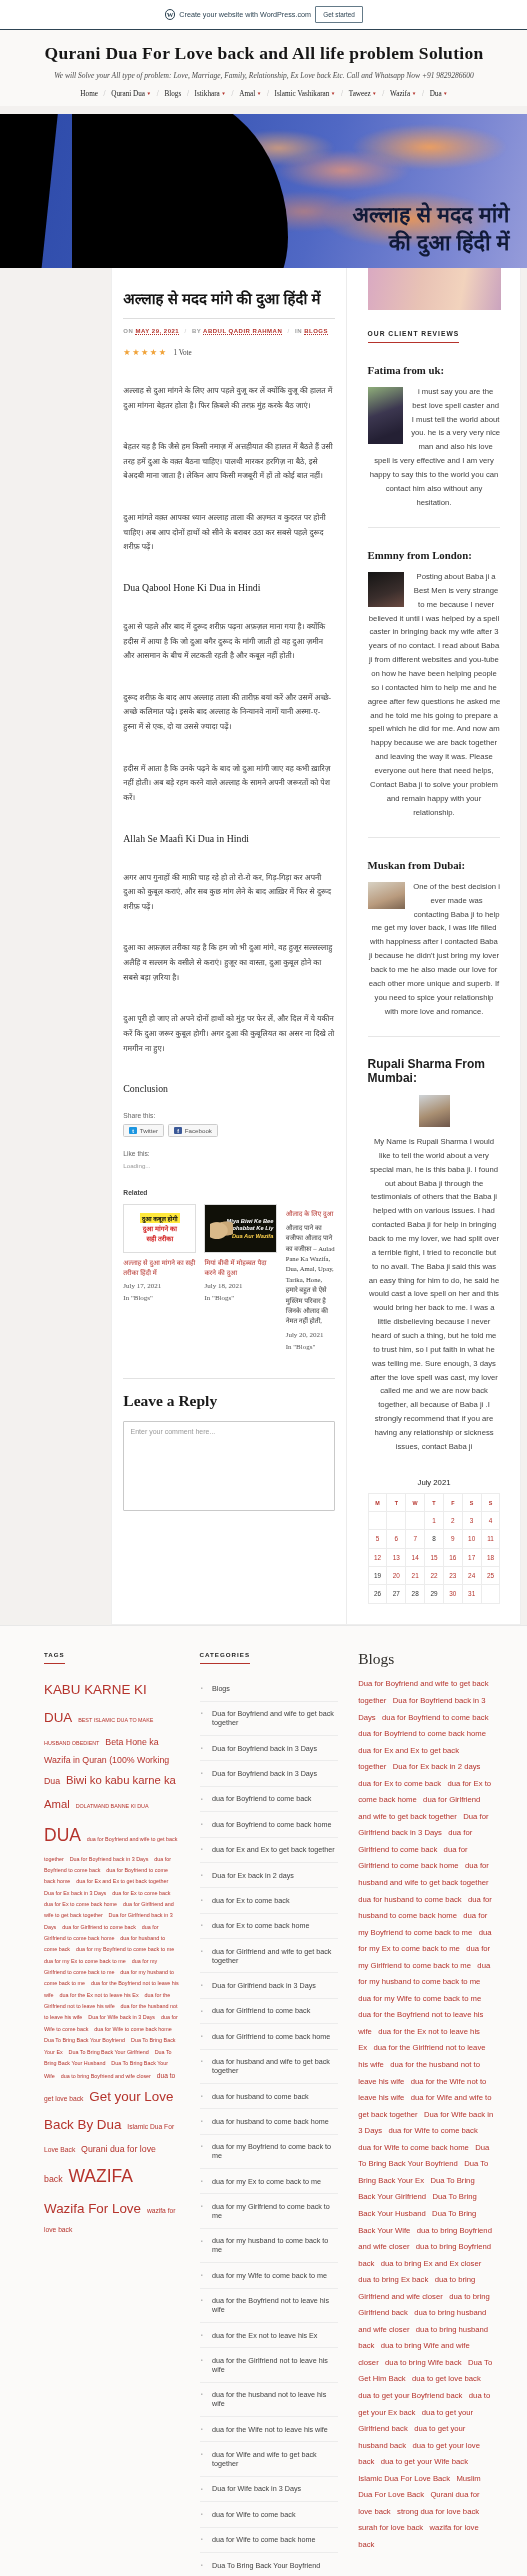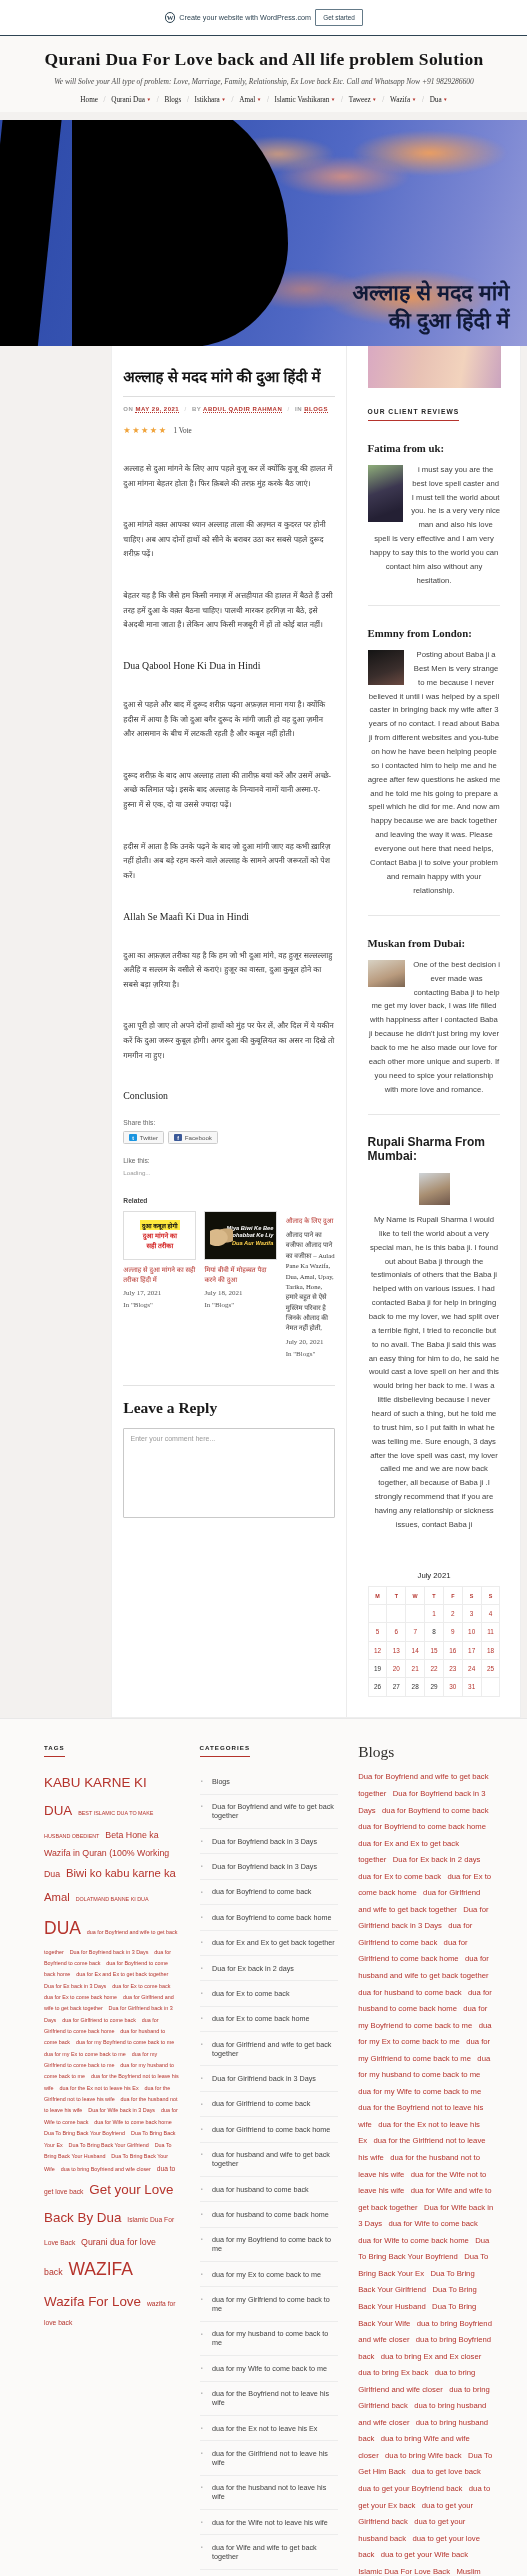--- a/index.html
+++ b/index.html
@@ -7,36 +7,36 @@
     --star:#f0a33a;
     --text:#333;
     --muted:#8a8a8a;
     --border:#e5e5e5;
   }
   *{box-sizing:border-box;margin:0;padding:0;}
   body{background:#f3f1ef;font-family:"Liberation Sans","DejaVu Sans",sans-serif;color:var(--text);}
   .page{width:528px;margin:0 auto;position:relative;background:#f3f1ef;}
 
   
-  .wp-banner{background:#fff;border-bottom:0.5px solid #2e4453;height:36px;display:flex;align-items:center;justify-content:center;gap:4px;}
+  .wp-banner{background:#fff;border-bottom:0.5px solid #2e4453;height:30px;display:flex;align-items:center;justify-content:center;gap:4px;}
   .wp-banner .wmark{width:10.3px;height:10.3px;border:0.8px solid #2e4453;border-radius:50%;display:inline-flex;align-items:center;justify-content:center;font-family:"Liberation Serif",serif;font-size:6.7px;color:#2e4453;font-weight:bold;}
   .wp-banner .btxt{font-size:7.2px;color:#2e4453;}
   .wp-banner .get-started{border:0.5px solid #647a88;background:#fff;color:#2e4453;font-size:6.4px;padding:3.6px 7.2px;border-radius:1px;cursor:pointer;}
 
   
   .site-header{background:#faf9f7;text-align:center;padding:13.4px 0 3.1px;}
   .site-title{font-family:"Liberation Serif",serif;font-weight:700;font-size:17.5px;color:#161616;letter-spacing:0.3px;}
   .site-tagline{font-family:"Liberation Serif",serif;font-style:italic;font-size:7.5px;color:#4a4a4a;margin-top:6.2px;}
   .site-nav{background:#faf9f7;padding:7.2px 0 8.2px;text-align:center;font-family:"Liberation Serif",serif;font-size:7.2px;}
   .site-nav .nav-item{color:#222;cursor:pointer;padding:0 2.1px;}
   .site-nav .sep{color:#b9b9b9;padding:0 3.6px;}
   .site-nav .caret{color:var(--red);font-size:4.6px;vertical-align:1px;margin-left:1.5px;}
 
   
-  .hero{position:relative;height:226px;margin-top:8.2px;overflow:hidden;
+  .hero{position:relative;height:154px;margin-top:8.2px;overflow:hidden;
     background:linear-gradient(105deg,#2c49a8 0%,#3a57b5 35%,#5068c4 60%,#7a86d2 85%,#969cda 100%);}
   .cloud{position:absolute;border-radius:50%;filter:blur(1px);}
   .c1{width:155px;height:46px;right:20.6px;top:9.3px;background:radial-gradient(closest-side,rgba(242,160,92,.95),rgba(242,160,92,0));}
   .c2{width:134px;height:41px;right:118px;top:36px;background:radial-gradient(closest-side,rgba(233,150,120,.8),rgba(233,150,120,0));}
   .c3{width:113px;height:36px;left:222px;top:15.5px;background:radial-gradient(closest-side,rgba(240,170,110,.75),rgba(240,170,110,0));}
   .c4{width:175px;height:57px;right:31px;bottom:20.6px;background:radial-gradient(closest-side,rgba(238,152,84,.9),rgba(238,152,84,0));}
   .c5{width:124px;height:41px;left:242px;bottom:36px;background:radial-gradient(closest-side,rgba(230,140,100,.6),rgba(230,140,100,0));}
   .sil-left{position:absolute;left:0;top:0;width:59px;height:100%;background:#000;transform:skewX(-6deg) translateX(-9.3px);}
   .sil-head{position:absolute;left:72px;top:-20.6px;width:216px;height:247px;background:#000;border-radius:0 52% 46% 0 / 0 58% 42% 0;}
   .hero-text{position:absolute;right:18.5px;bottom:11.3px;text-align:right;font-weight:700;color:#111a38;font-size:21.6px;line-height:1.3;}
@@ -87,21 +87,21 @@
   .review{margin-top:20.6px;padding-bottom:17.5px;border-bottom:0.5px solid #e6e6e6;}
   .review:last-of-type{border-bottom:none;}
   .review-name{font-family:"Liberation Serif",serif;font-weight:700;font-size:10.8px;color:#1d1d1d;margin-bottom:9.3px;}
   .review-name.sans{font-family:"Liberation Sans",sans-serif;font-size:12px;}
   .review-photo{float:left;margin:2.1px 8.2px 4.1px 0;}
   .ph1{width:35px;height:57px;background:linear-gradient(160deg,#8fae7a 0%,#3c3750 45%,#242034 80%);}
   .ph2{width:36px;height:35px;background:linear-gradient(160deg,#141414 0%,#3a2e2c 60%,#6b4a41 100%);}
   .ph3{width:37px;height:27px;background:linear-gradient(160deg,#d8d2c4 0%,#b99b7e 60%,#7c6551 100%);}
   .ph4{float:none;display:block;margin:0 auto 8.2px;width:31px;height:32px;background:linear-gradient(160deg,#cfd4d8 0%,#a98f72 55%,#6e564a 100%);}
   .review-text{font-size:7.7px;line-height:1.8;color:#3f3f3f;text-align:center;}
-  .cal{margin-top:22px;}
+  .cal{margin-top:7px;}
   .cal-caption{text-align:center;font-size:7.7px;color:#222;margin-bottom:6.2px;}
   table.calendar{width:100%;border-collapse:collapse;}
   table.calendar th{border:0.5px solid #ececec;color:var(--red);font-size:5.4px;padding:5.2px 0;font-weight:700;}
   table.calendar td{border:0.5px solid #ececec;text-align:center;font-size:6.4px;padding:5.2px 0;color:#333;}
   table.calendar td a{color:var(--red);text-decoration:none;cursor:pointer;}
 
   
   .footer{background:#fbfaf9;border-top:0.5px solid #e8e8e8;display:flex;padding:24px 0 41px 44px;}
   .fcol-tags{width:135px;}
   .fcol-cats{width:138px;margin-left:20.6px;}
@@ -161,31 +161,32 @@
         <span>IN</span>
         <a>BLOGS</a>
       </div>
       <div class="rating">
         <span class="stars">★★★★★</span>
         <span>1 Vote</span>
       </div>
 
       <div id="body-1">
           <p>अल्लाह से दुआ मांगने के लिए आप पहले वुजू कर लें क्योंकि वुजू की हालत में दुआ मांगना बेहतर होता है। फिर क़िबले की तरफ़ मुंह करके बैठ जाएं।</p>
+          <p>बेहतर यह है कि जैसे हम किसी नमाज़ में अत्तहीयात की हालत में बैठते हैं उसी तरह हमें दुआ के वक़्त बैठना चाहिए। पालथी मारकर हरगिज़ ना बैठे, इसे बेअदबी माना जाता है। लेकिन आप किसी मजबूरी में हों तो कोई बात नहीं।</p>
           <p>दुआ मांगते वक़्त आपका ध्यान अल्लाह ताला की अज़्मत व कुदरत पर होनी चाहिए। अब आप दोनों हाथों को सीने के बराबर उठा कर सबसे पहले दुरूद शरीफ़ पढ़ें।</p>
-          <p>बेहतर यह है कि जैसे हम किसी नमाज़ में अत्तहीयात की हालत में बैठते हैं उसी तरह हमें दुआ के वक़्त बैठना चाहिए। पालथी मारकर हरगिज़ ना बैठे, इसे बेअदबी माना जाता है। लेकिन आप किसी मजबूरी में हों तो कोई बात नहीं।</p>
         </div>
       <h2>Dua Qabool Hone Ki Dua in Hindi</h2>
       <div id="body-2">
           <p>दुआ से पहले और बाद में दुरूद शरीफ़ पढ़ना अफ़ज़ल माना गया है। क्योंकि हदीस में आया है कि जो दुआ बगैर दुरूद के मांगी जाती हो वह दुआ ज़मीन और आसमान के बीच में लटकती रहती है और कबूल नहीं होती।</p>
           <p>दुरूद शरीफ़ के बाद आप अल्लाह ताला की तारीफ़ बयां करें और उसमें अच्छे-अच्छे कलिमात पढ़े। इसके बाद अल्लाह के निन्यानवे नामों यानी अस्मा-ए- हुस्ना में से एक, दो या उससे ज्यादा पढ़ें।</p>
           <p>हदीस में आता है कि उनके पढ़ने के बाद जो दुआ मांगी जाए वह कभी ख़ारिज़ नहीं होती। अब बड़े रहम करने वाले अल्लाह के सामने अपनी जरूरतों को पेश करें।</p>
         </div>
       <h2>Allah Se Maafi Ki Dua in Hindi</h2>
       <div id="body-3">
+          <p>अगर आप गुनाहों की माफ़ी चाह रहे हो तो रो-रो कर, गिड़-गिड़ा कर अपनी दुआ को कुबूल कराएं, और सब कुछ मांग लेने के बाद आख़िर में फिर से दुरूद शरीफ़ पढ़ें।</p>
           <p>दुआ का अफ़ज़ल तरीका यह है कि हम जो भी दुआ मांगे, वह हुजूर सल्लल्लाहु अलैहि व सल्लम के वसीले से कराएं। हुजूर का वास्ता, दुआ कुबूल होने का सबसे बड़ा ज़रिया है।</p>
           <p>दुआ पूरी हो जाए तो अपने दोनों हाथों को मुंह पर फेर लें, और दिल में ये यकीन करें कि दुआ जरूर कुबूल होगी। अगर दुआ की कुबूलियत का असर ना दिखे तो गमगीन ना हुए।</p>
         </div>
       <h2>Conclusion</h2>
 
       <div class="share-label">Share this:</div>
       <div class="share-row">
         <button class="share-btn">
           <span class="icn">t</span>
           <span>Twitter</span>

